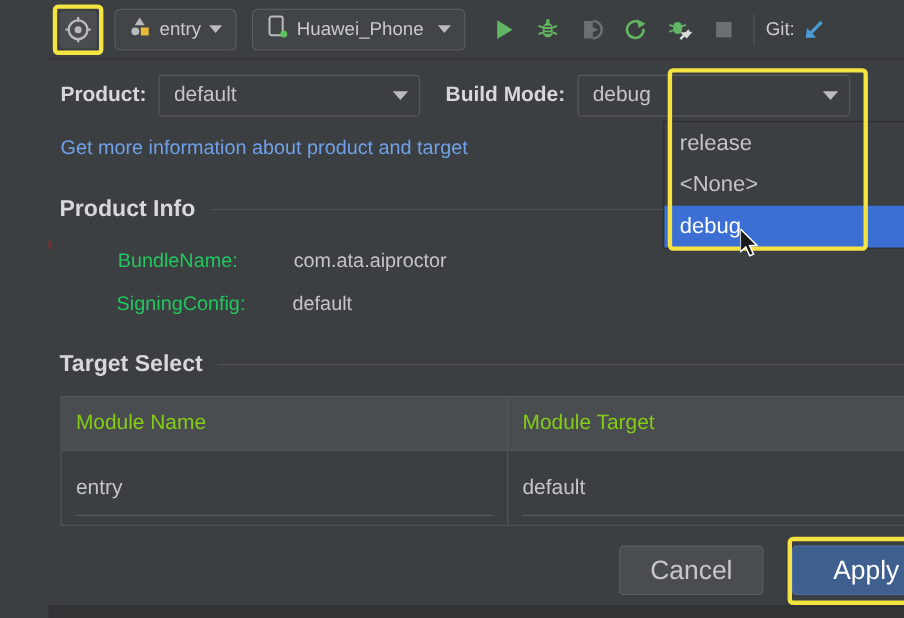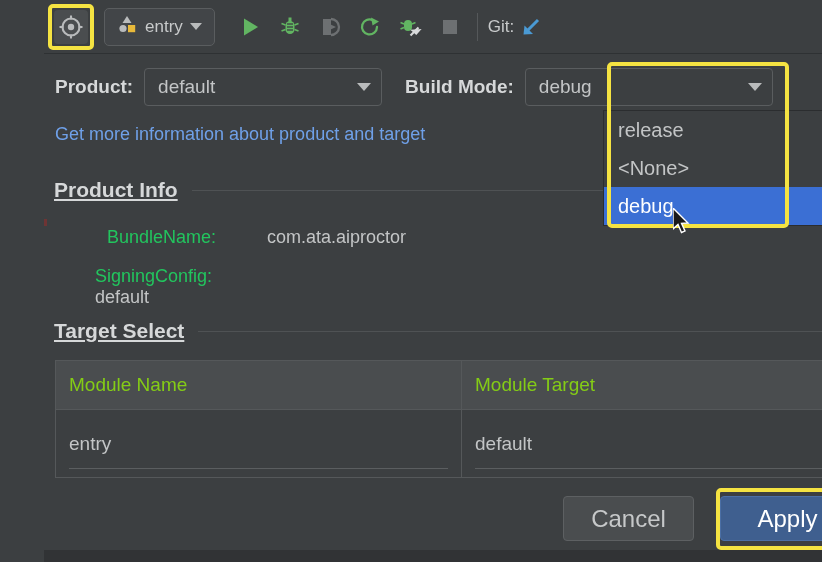--- a/index.html
+++ b/index.html
@@ -65,21 +65,21 @@
   .link {
     position: absolute; left: 11px; top: 124px;
     color: #6fa0e8; font-size: 18px; white-space: nowrap;
   }
 
   
   .section {
     position: absolute; display: flex; align-items: center; gap: 14px;
     left: 10px; width: 802px;
   }
-  .section .s-title { color: #d6d8d9; font-size: 21px; font-weight: bold; white-space: nowrap; text-decoration: underline; }
+  .section .s-title { color: #d6d8d9; font-size: 21px; font-weight: bold; white-space: nowrap; }
   .section .s-rule { flex: 1; height: 1px; background: #4f5254; }
 
   
   .info-row { position: absolute; display: flex; align-items: baseline; }
   .info-key { color: #22c55e; font-size: 18px; width: 160px; }
   .info-val { color: #c3c5c6; font-size: 18px; }
 
   
   .table-wrap {
     position: absolute; left: 11px; top: 360px; width: 800px; height: 118px;
@@ -170,20 +170,30 @@
         <svg width="22" height="22" viewBox="0 0 22 22">
           <polygon points="11,3 15.5,10 6.5,10" fill="#b9bbbc"></polygon>
           <circle cx="7" cy="15.5" r="3.6" fill="#b9bbbc"></circle>
           <rect x="12" y="12" width="7.2" height="7.2" fill="#e8b93a"></rect>
         </svg>
       </span>
       <span class="cap">entry</span>
       <span class="caret sm"></span>
     </div>
 
+    <div class="combo" style="margin-left:14px;">
+      <span>
+        <svg width="22" height="24" viewBox="0 0 22 24">
+          <rect x="4" y="3" width="12" height="17" rx="2" fill="none" stroke="#b9bbbc" stroke-width="1.8"></rect>
+          <circle cx="17" cy="19" r="3.2" fill="#5dc15d"></circle>
+        </svg>
+      </span>
+      <span class="cap">Huawei_Phone</span>
+      <span class="caret sm" style="margin-left:6px;"></span>
+    </div>
 
     <div class="tb-icon" style="margin-left:18px;">
       <svg width="24" height="24" viewBox="0 0 24 24">
         <polygon points="6,3.5 20,12 6,20.5" fill="#62b562"></polygon>
       </svg>
     </div>
     <div class="tb-icon" style="margin-left:6px;">
       <svg width="24" height="24" viewBox="0 0 24 24">
         <rect x="7.5" y="6" width="9" height="13" rx="4.5" fill="#62b562"></rect>
         <rect x="10.5" y="2.5" width="3" height="4" fill="#62b562"></rect>
@@ -258,21 +268,21 @@
     <span class="s-title">Product Info</span>
     <span class="s-rule"></span>
   </div>
 
   <div class="red-mark"></div>
 
   <div class="info-row" style="left:63px; top:227px;">
     <span class="info-key">BundleName:</span>
     <span class="info-val">com.ata.aiproctor</span>
   </div>
-  <div class="info-row" style="left:51px; top:266px;flex-direction:column;">
+  <div class="info-row" style="left:62px; top:266px;">
     <span class="info-key">SigningConfig:</span>
     <span class="info-val">default</span>
   </div>
 
   <div class="section" style="top:319px;">
     <span class="s-title">Target Select</span>
     <span class="s-rule"></span>
   </div>
 
   <div class="table-wrap">

